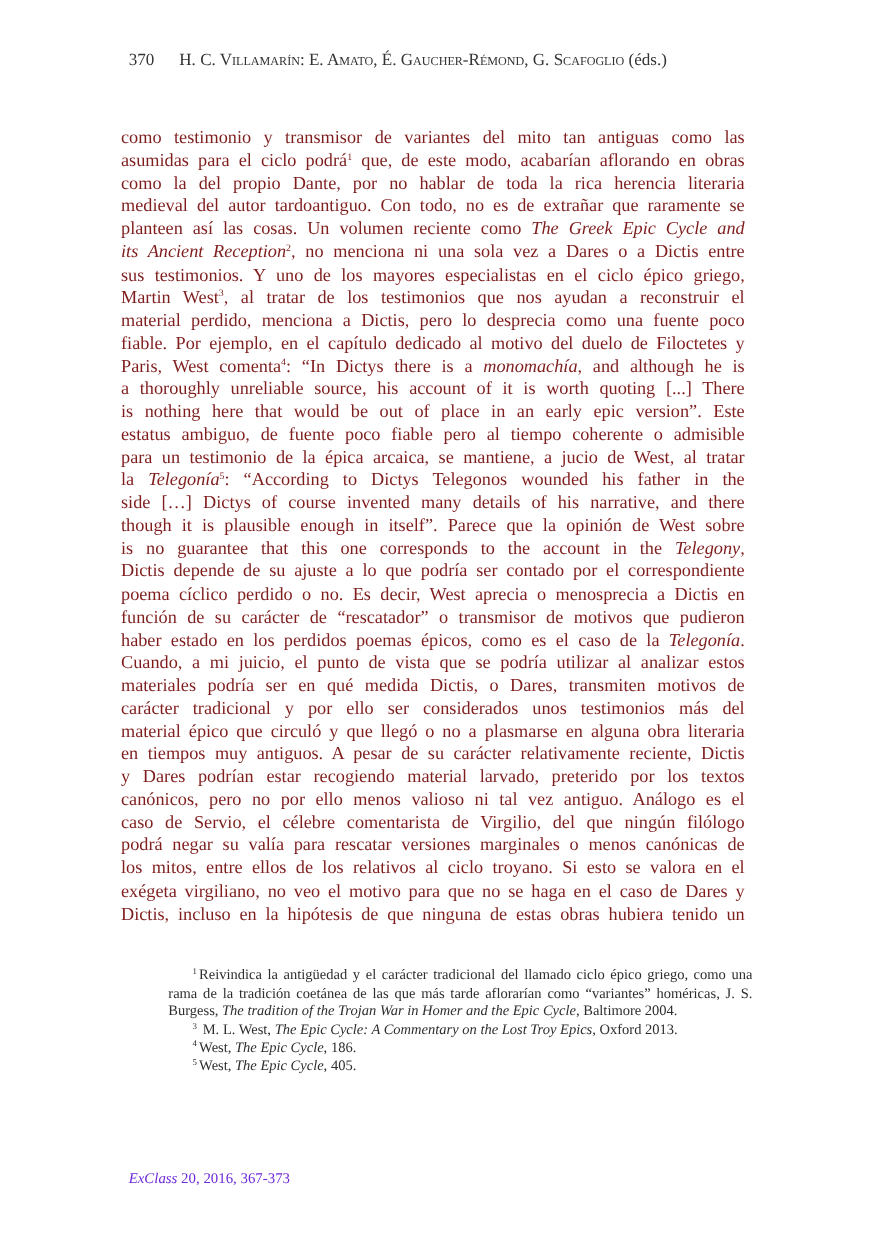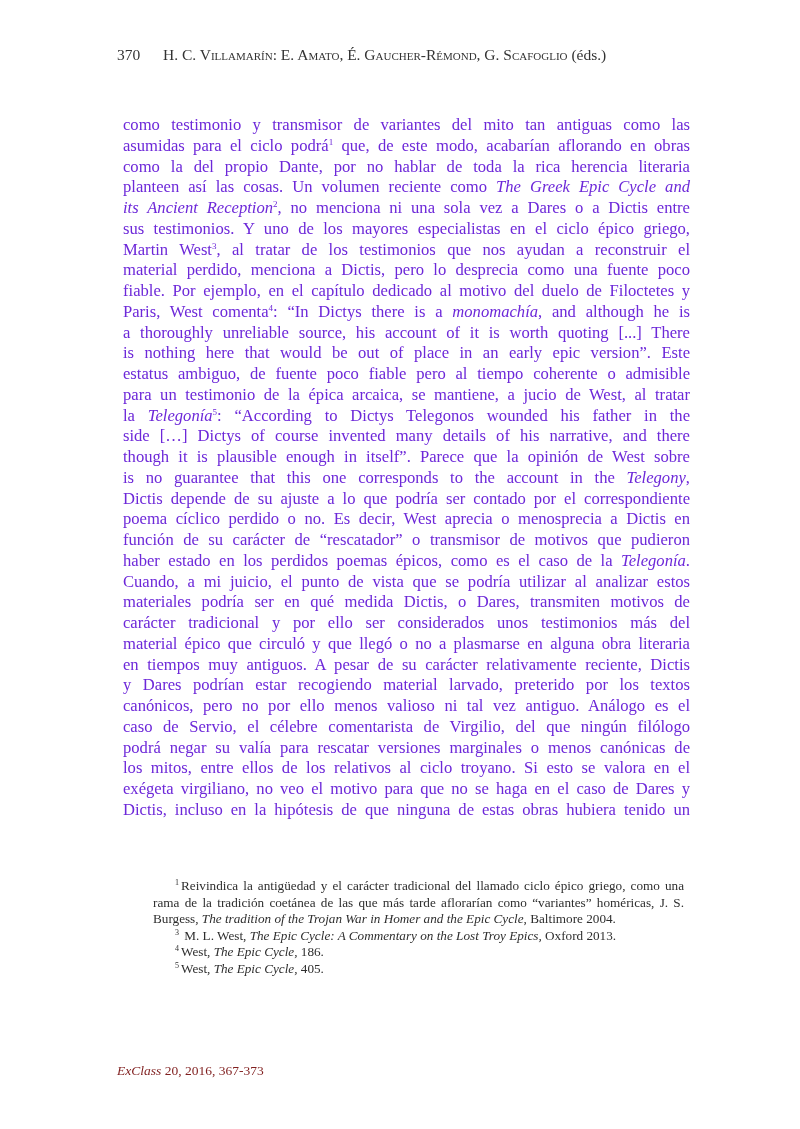--- a/index.html
+++ b/index.html
@@ -1,42 +1,43 @@
 <!DOCTYPE html>
 <html><head>
 <meta charset="utf-8">
 <style>
   html, body { margin: 0; padding: 0; background: #ffffff; }
   body { width: 800px; height: 1129px; position: relative; overflow: hidden; color: #2b2b2b; font-family: "Liberation Serif", "DejaVu Serif", serif; }
   .running-head { position: absolute; left: 117px; top: 46px; width: 580px; font-size: 15.5px; color: #333; white-space: nowrap; }
   .running-head .pagenum { display: inline-block; width: 46px; }
   .running-head .sc { font-variant: small-caps; }
-  .body-text { position: absolute; left: 123px; top: 115px; width: 567px; font-size: 16.6px; line-height: 20.75px; text-align: justify; color: #6d28d9; }
+  .body-text { position: absolute; left: 110px; top: 115px; width: 567px; font-size: 16.6px; line-height: 20.75px; text-align: justify; color: #7f1d1d; }
   .body-text .line { display: block; text-align: justify; text-align-last: justify; white-space: nowrap; }
   sup { font-size: 9px; line-height: 0; vertical-align: 6px; }
   i { font-style: italic; }
   .footnotes { position: absolute; left: 117px; top: 878px; width: 567px; font-size: 13.2px; line-height: 16.5px; color: #2e2e2e; }
   .fn { display: block; margin-left: 36px; }
   .fn .l { display: block; white-space: nowrap; }
   .fn .l.j { text-align: justify; text-align-last: justify; }
   .fn .l.indent { padding-left: 22px; }
   .fn sup { font-size: 8px; vertical-align: 5px; margin-right: 2px; }
-  .footer { position: absolute; left: 117px; top: 1063px; font-size: 13.5px; color: #7f1d1d; text-align: center; }
+  .footer { position: absolute; left: 117px; top: 1063px; font-size: 13.5px; color: #6d28d9; text-align: center; }
 </style>
 </head>
 <body>
 
 <div class="running-head">
   <span class="pagenum">370</span><span class="sc">H. C. Villamarín</span>: <span class="sc">E. Amato, É. Gaucher-Rémond, G. Scafoglio</span> <span>(éds.)</span>
 </div>
 
 <div class="body-text">
   <span class="line">como testimonio y transmisor de variantes del mito tan antiguas como las</span>
   <span class="line"><span>asumidas para el ciclo podrá</span><sup>1</sup> <span>que, de este modo, acabarían aflorando en obras</span></span>
   <span class="line">como la del propio Dante, por no hablar de toda la rica herencia literaria</span>
+  <span class="line">medieval del autor tardoantiguo. Con todo, no es de extrañar que raramente se</span>
   <span class="line"><span>planteen así las cosas. Un volumen reciente como </span><i>The Greek Epic Cycle and</i></span>
   <span class="line"><i>its Ancient Reception</i><sup>2</sup><span>, no menciona ni una sola vez a Dares o a Dictis entre</span></span>
   <span class="line">sus testimonios. Y uno de los mayores especialistas en el ciclo épico griego,</span>
   <span class="line"><span>Martin West</span><sup>3</sup><span>, al tratar de los testimonios que nos ayudan a reconstruir el</span></span>
   <span class="line">material perdido, menciona a Dictis, pero lo desprecia como una fuente poco</span>
   <span class="line">fiable. Por ejemplo, en el capítulo dedicado al motivo del duelo de Filoctetes y</span>
   <span class="line"><span>Paris, West comenta</span><sup>4</sup><span>: “In Dictys there is a </span><i>monomachía</i><span>, and although he is</span></span>
   <span class="line">a thoroughly unreliable source, his account of it is worth quoting [...] There</span>
   <span class="line">is nothing here that would be out of place in an early epic version”. Este</span>
   <span class="line">estatus ambiguo, de fuente poco fiable pero al tiempo coherente o admisible</span>

